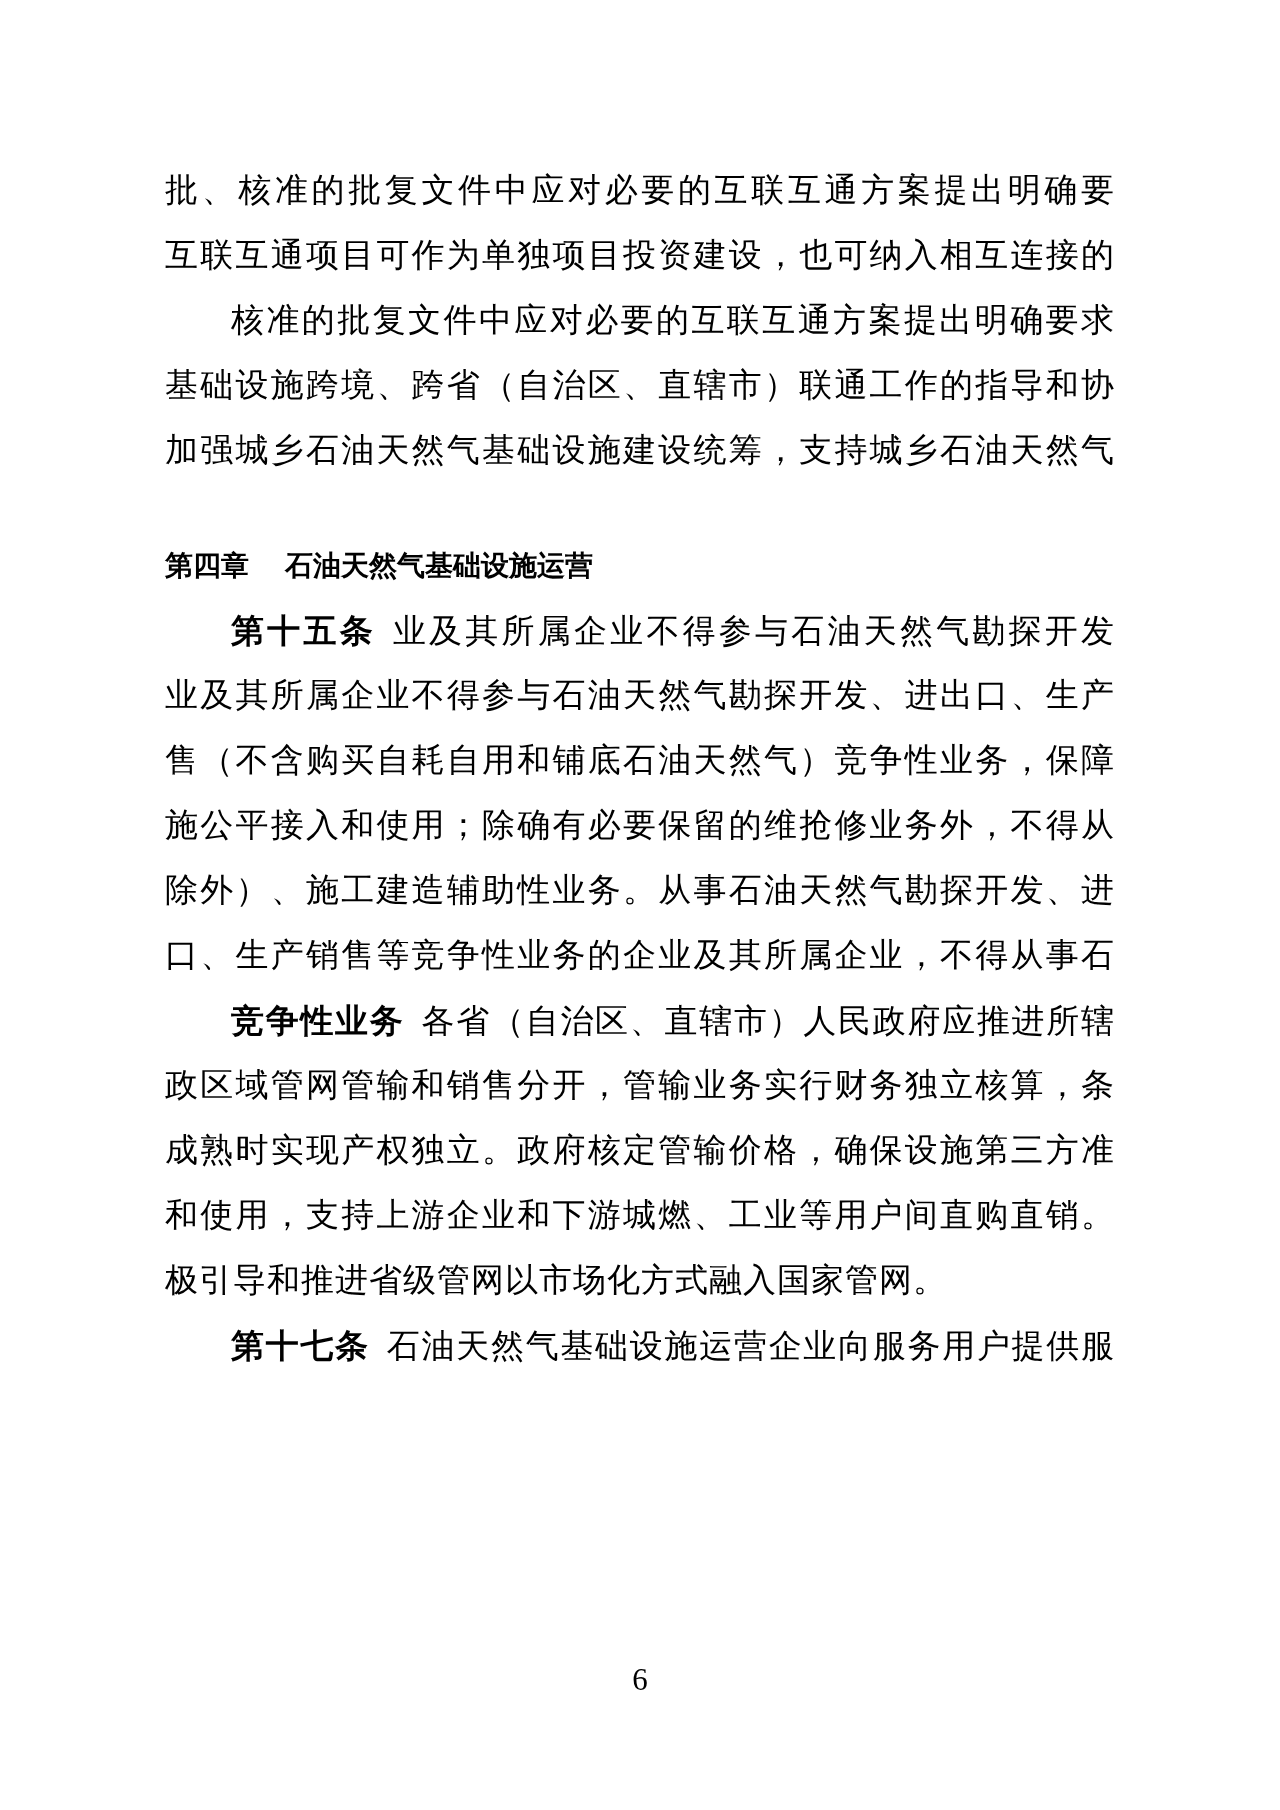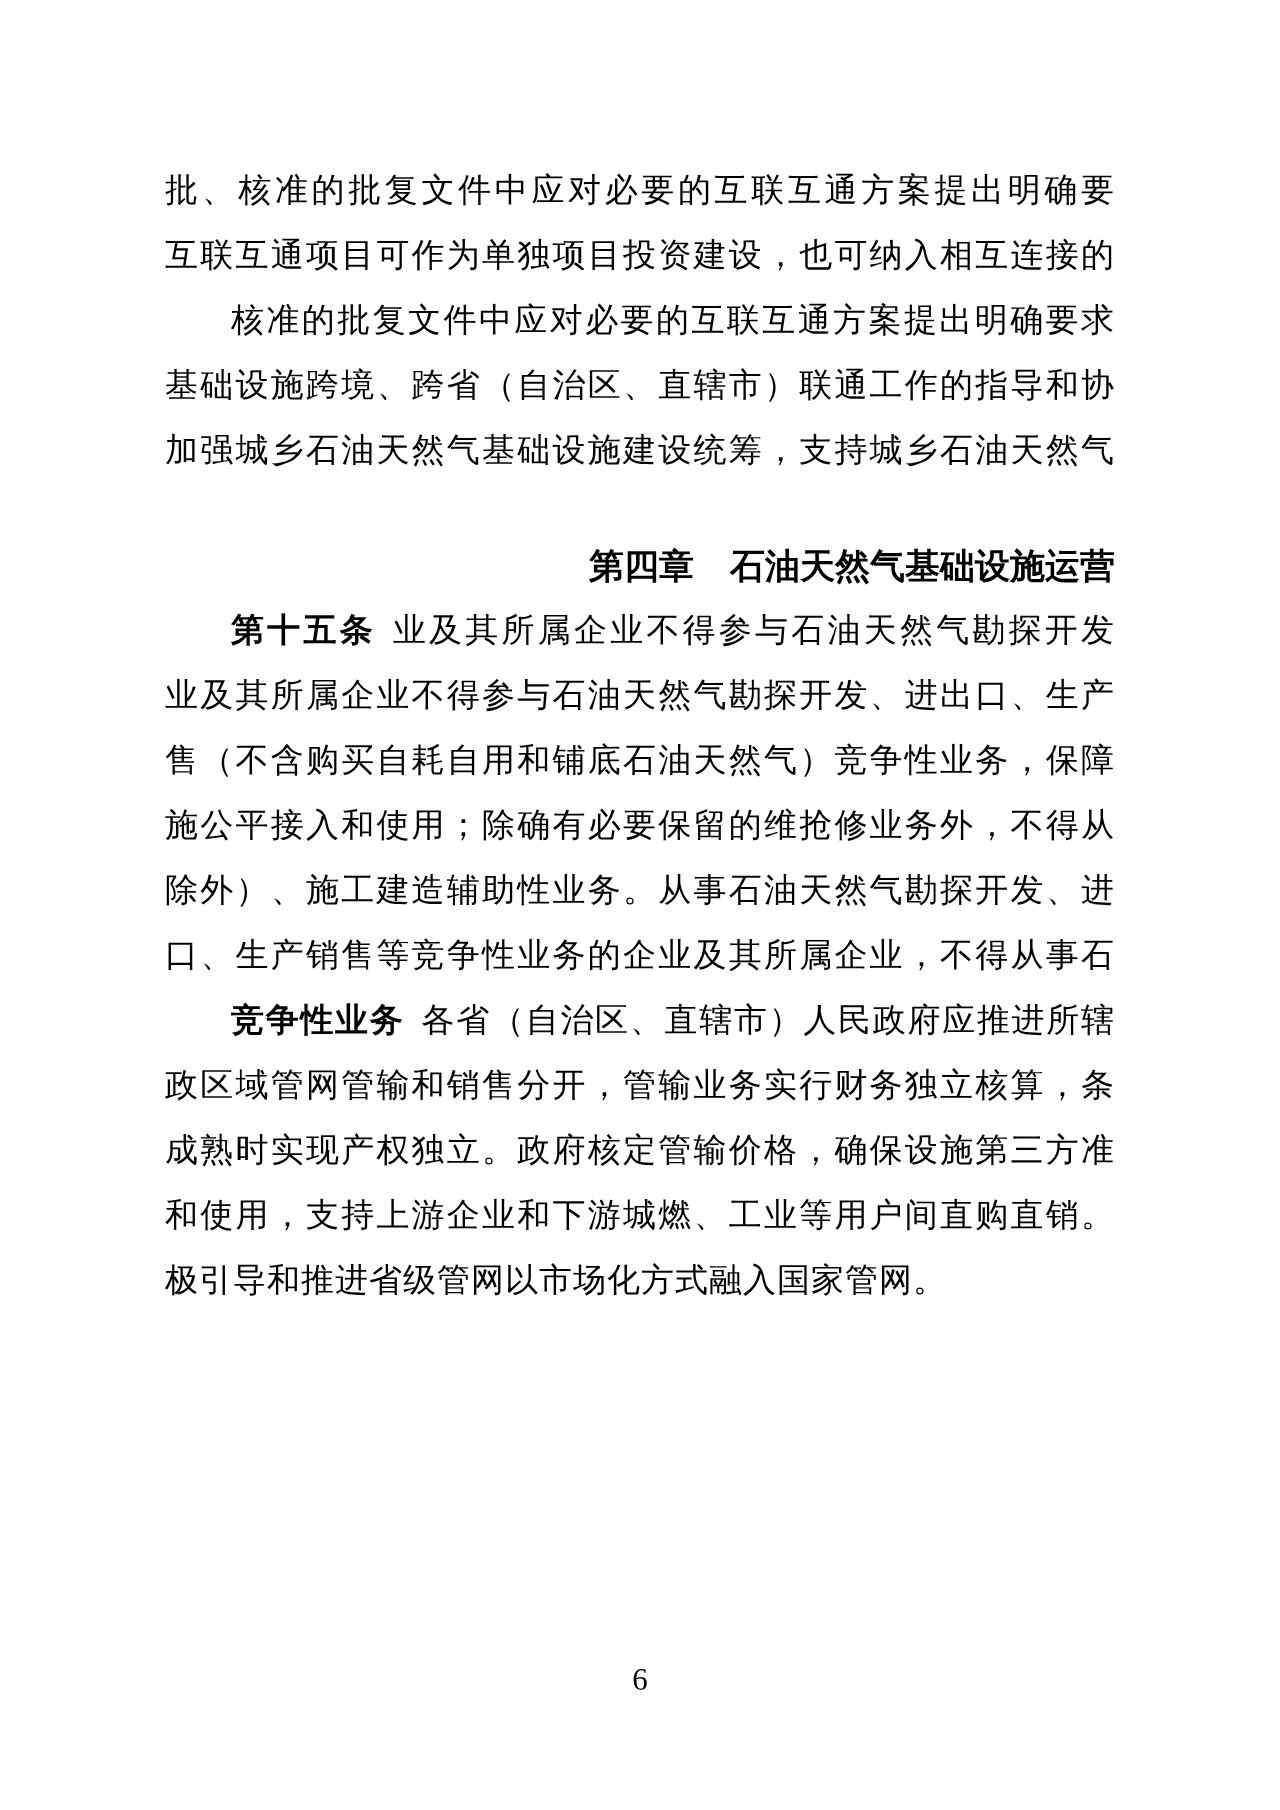--- a/index.html
+++ b/index.html
@@ -30,30 +30,30 @@
     text-align: justify;
     overflow: hidden;
   }
   
   .jl { text-align-last: justify; }
   
   .el { text-align-last: left; }
   
   .ind { padding-left: 66px; }
   .term {
-    font-family: Liberation Mono, monospace;
+    font-family: Liberation Sans, sans-serif;
     font-weight: 700;
     margin-right: 17px;
   }
   .heading {
     margin-top: 50px;
-    font-size: 35px;
+    font-size: 28px;
     line-height: 65px;
     height: 65px;
-    text-align: right;
+    text-align: left;
     font-family: "Liberation Sans", "DejaVu Sans", sans-serif;
     font-weight: 700;
   }
   .chapter-label { margin-right: 36px; }
   .page-number {
     position: absolute;
     top: 1660px;
     left: 0;
     width: 1280px;
     text-align: center;
@@ -96,16 +96,21 @@
   <div class="para">
     <div class="line jl ind">
       <span class="term">竞争性业务</span><span>各省（自治区、直辖市）人民政府应推进所辖行</span>
     </div>
     <div class="line jl">政区域管网管输和销售分开，管输业务实行财务独立核算，条件</div>
     <div class="line jl">成熟时实现产权独立。政府核定管输价格，确保设施第三方准入</div>
     <div class="line jl">和使用，支持上游企业和下游城燃、工业等用户间直购直销。积</div>
     <div class="line el">极引导和推进省级管网以市场化方式融入国家管网。</div>
   </div>
 
+  <div class="para">
+    <div class="line jl ind">
+      <span class="term">第十七条</span><span>石油天然气基础设施运营企业向服务用户提供服</span>
+    </div>
+  </div>
 
   <div class="page-number">6</div>
 
 </div>
 
 </body></html>

